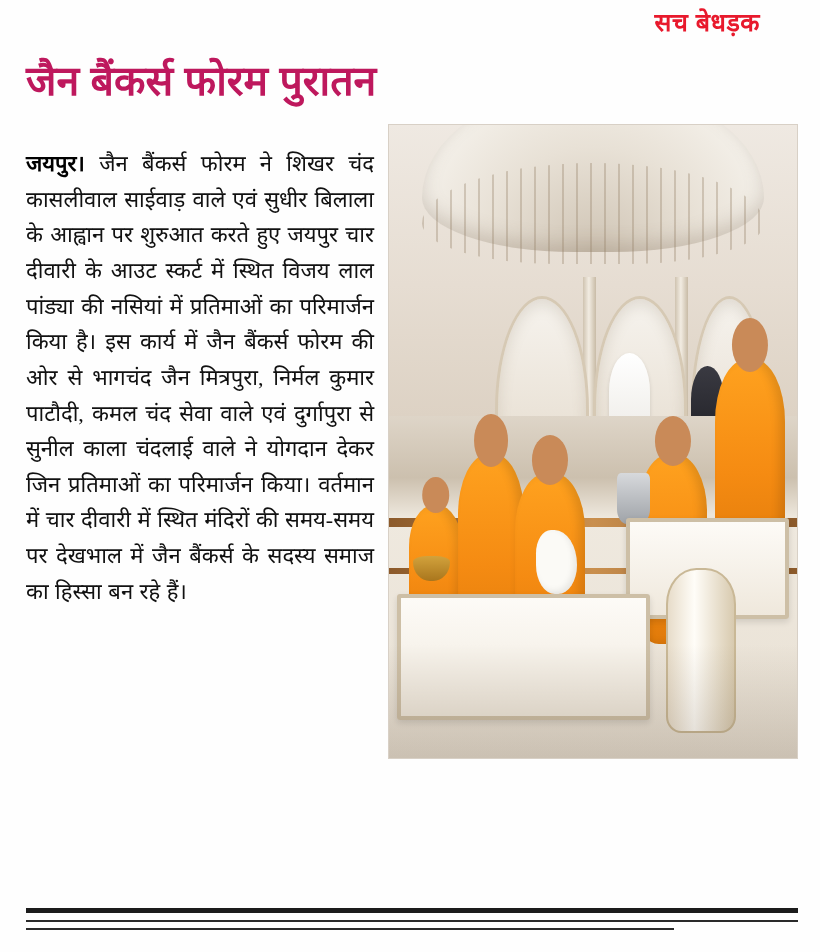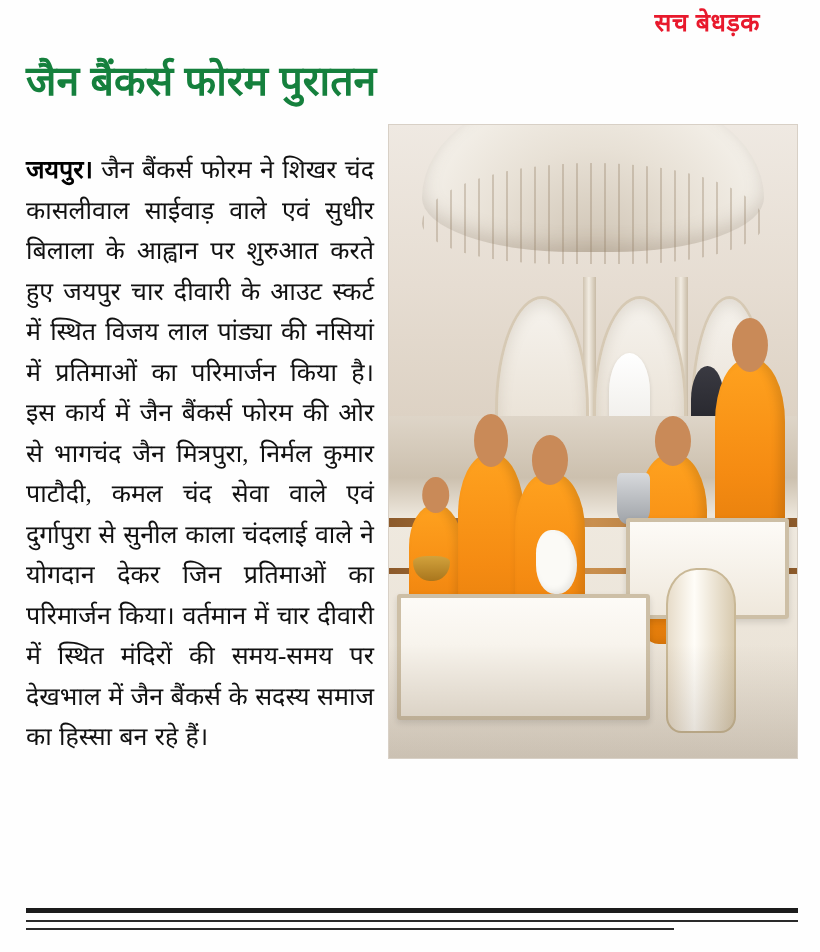--- a/index.html
+++ b/index.html
@@ -39,39 +39,39 @@
     line-height: 1;
   }
   
   .headline {
     padding: 0 26px 0 26px;
     margin-top: -4px;
   }
   .headline-line {
     font-family: "Liberation Sans", sans-serif;
     font-weight: bold;
-    color: #15803d;
+    color: #be185d;
     font-size: 41px;
     line-height: 1.42;
     letter-spacing: 0px;
     white-space: nowrap;
   }
   
   .content {
     display: flex;
     padding: 14px 22px 0 26px;
     gap: 14px;
   }
   .text-col {
     width: 348px;
     flex: 0 0 348px;
   }
   .article-body {
     font-family: "Liberation Serif", serif;
-    font-size: 25px;
+    font-size: 22px;
     line-height: 1.62;
     color: #111111;
     text-align: justify;
     text-justify: inter-word;
     word-spacing: 1px;
   }
   .dateline {
     font-family: "Liberation Sans", sans-serif;
     font-weight: bold;
     color: #000;

